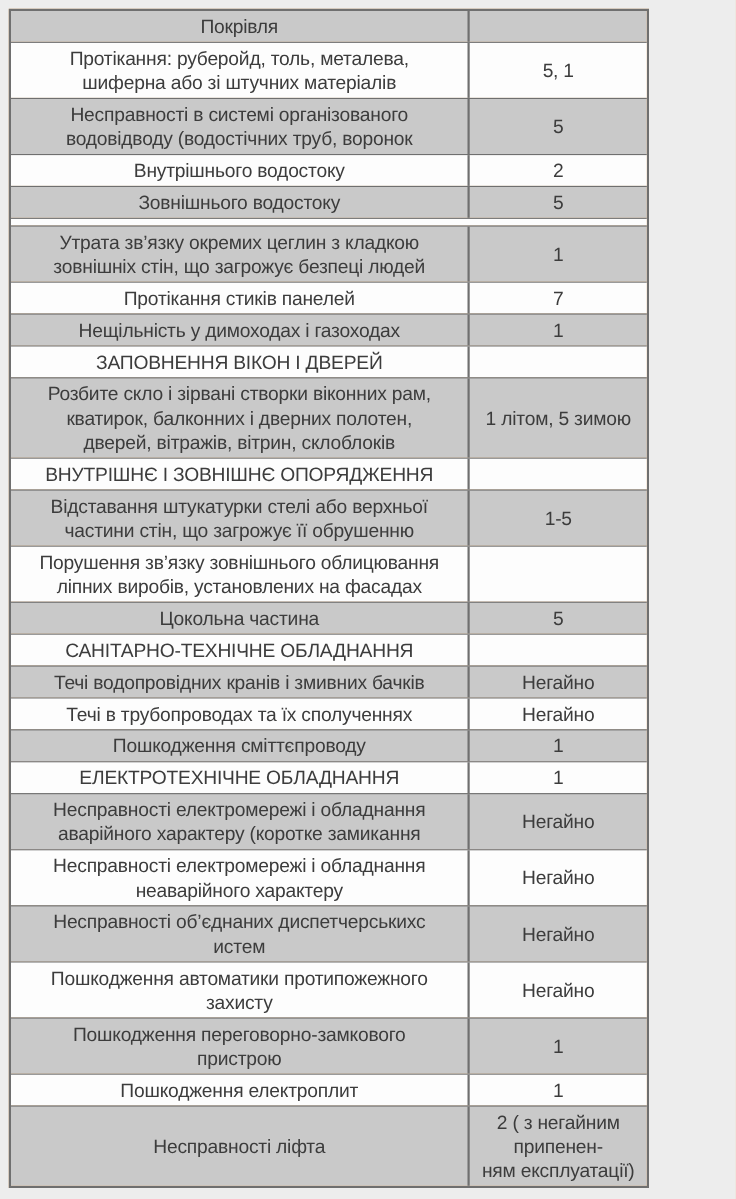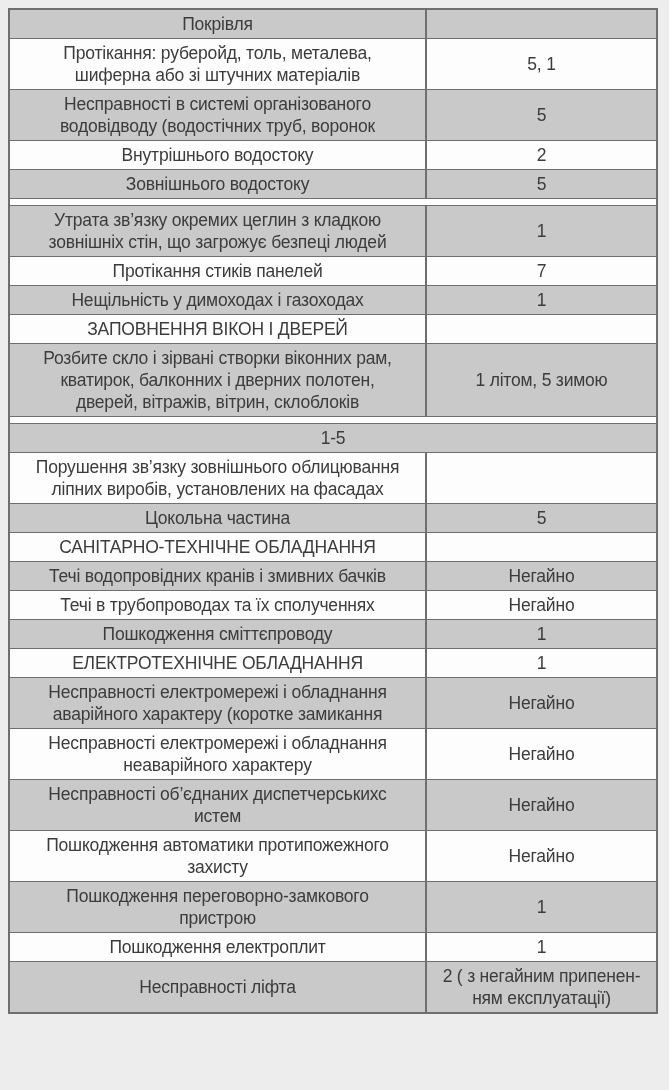--- a/index.html
+++ b/index.html
@@ -11,21 +11,21 @@
     height: 1090px;
     background: #ededed;
     font-family: "Liberation Sans", sans-serif;
     color: #3c3c3c;
     overflow: hidden;
   }
   .table {
     position: absolute;
     left: 8px;
     top: 8px;
-    width: 650px;
+    width: 582px;
     border: 2px solid #6f6f6f;
     box-sizing: border-box;
     background: #fdba74;
   }
   .row {
     display: flex;
     align-items: stretch;
     border-top: 1px solid #6f6f6f;
   }
   .row:first-child {
@@ -116,24 +116,27 @@
   </div>
 
   <div class="row">
     <div class="cell cell-left">Розбите скло і зірвані створки віконних рам,
 кватирок, балконних і дверних полотен,
 дверей, вітражів, вітрин, склоблоків</div>
     <div class="cell cell-right">1 літом, 5 зимою</div>
   </div>
 
   <div class="row">
-    <div class="cell cell-right"></div>
-  </div>
-
-  <div class="row">
+    <div class="cell cell-left">ВНУТРІШНЄ І ЗОВНІШНЄ ОПОРЯДЖЕННЯ</div>
+    <div class="cell cell-right"></div>
+  </div>
+
+  <div class="row">
+    <div class="cell cell-left">Відставання штукатурки стелі або верхньої
+частини стін, що загрожує її обрушенню</div>
     <div class="cell cell-right">1-5</div>
   </div>
 
   <div class="row">
     <div class="cell cell-left">Порушення зв’язку зовнішнього облицювання
 ліпних виробів, установлених на фасадах</div>
   </div>
 
   <div class="row">
     <div class="cell cell-left">Цокольна частина</div>

